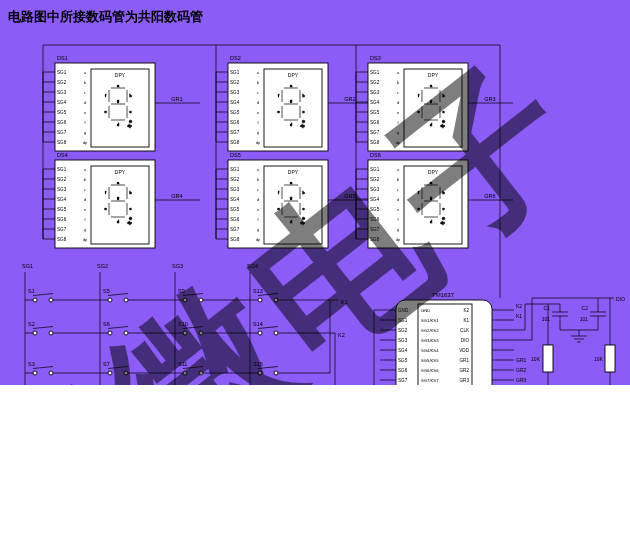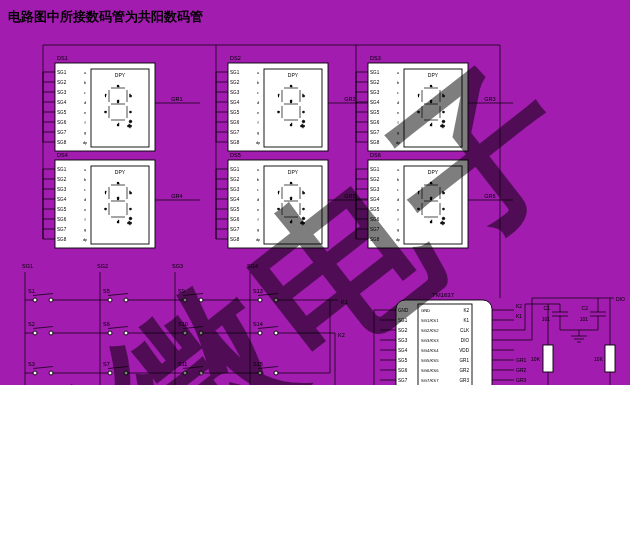--- a/index.html
+++ b/index.html
@@ -1,16 +1,16 @@
 <!DOCTYPE html>
 <html><head>
 <meta charset="utf-8">
 <style>
   html,body{margin:0;padding:0;background:#ffffff;}
-  #stage{position:relative;width:630px;height:385px;background:#a21caf;overflow:hidden;
+  #stage{position:relative;width:630px;height:385px;background:#8b5cf6;overflow:hidden;
          font-family:"Liberation Sans","DejaVu Sans",sans-serif;}
   svg{display:block}
   .wire{stroke:#000;stroke-width:0.7;fill:none}
   .box{fill:#fff;stroke:#000;stroke-width:0.9}
   .comp{stroke:#000;stroke-width:0.9;fill:#fff}
   text{fill:#000;font-family:"Liberation Sans","DejaVu Sans",sans-serif}
   .t38{font-size:3.8px}.t42{font-size:4.2px}.t46{font-size:4.6px}
   .t5{font-size:5px}.t55{font-size:5.5px}.t6{font-size:6px}
   .t11{font-size:11.5px}
   .title{font-size:13px;font-weight:bold}

